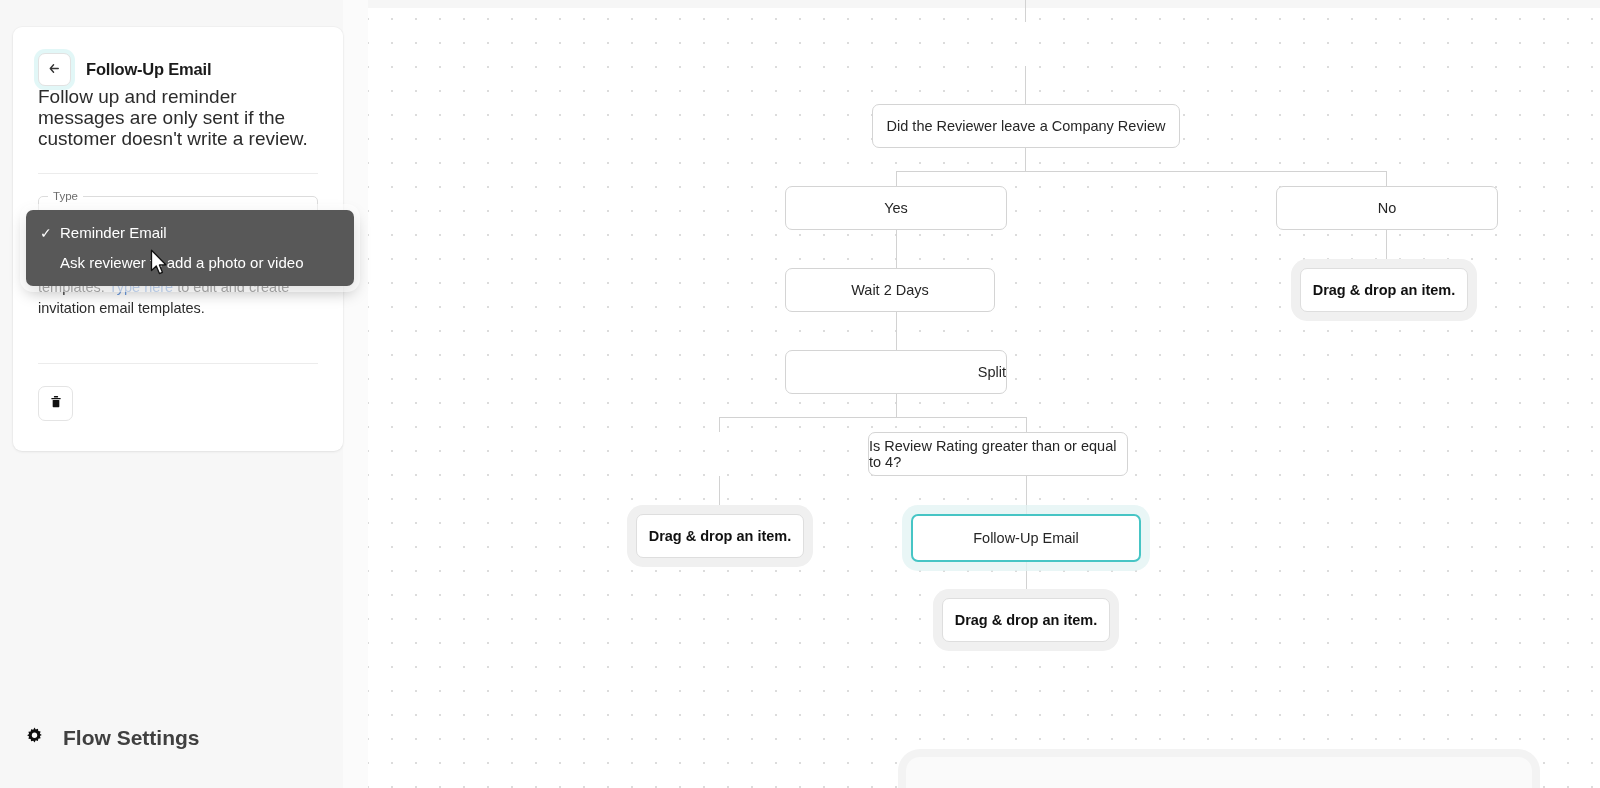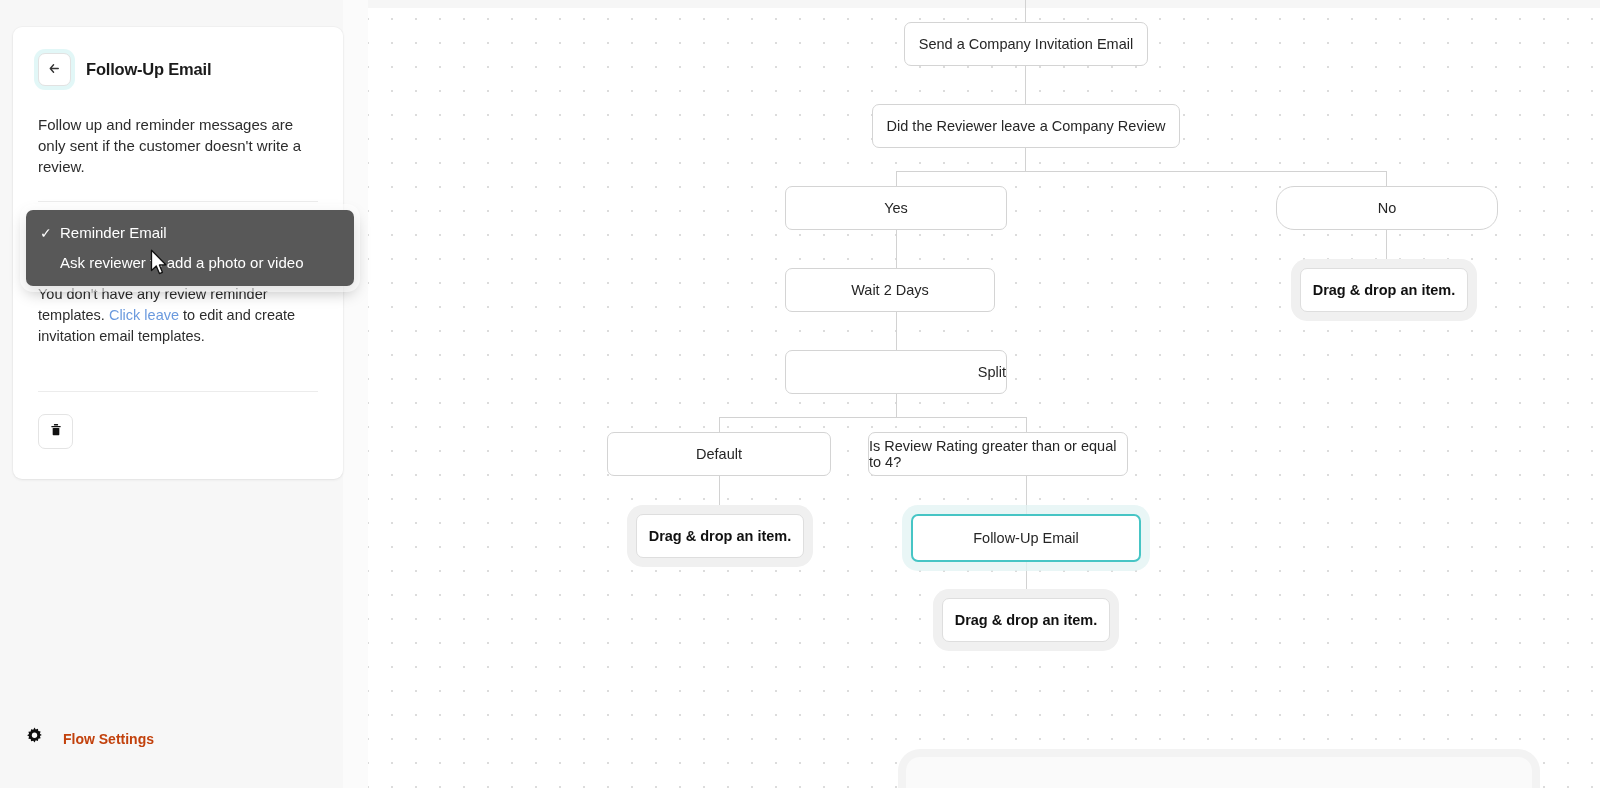--- a/index.html
+++ b/index.html
@@ -42,22 +42,21 @@
     font-size: 15px; color: #333;
     box-shadow: 0 0 0 4px rgba(93,208,208,.18);
     cursor: pointer;
     flex: 0 0 auto;
   }
   .panel-title {
     font-size: 16.5px; font-weight: bold; color: #1a1a1a;
     letter-spacing: -.2px;
   }
   .panel-desc {
-    margin-top: 28px;
-    font-size: 15px; line-height: 21px; color: #2c2c2c;
+    font-size: 19px; line-height: 21px; color: #2c2c2c;
     max-width: 272px;
   }
   .divider { height: 1px; background: #ececec; margin: 24px 0 0 0; }
 
   
   .type-field {
     position: relative;
     margin-top: 16px;
     height: 48px;
     border: 1px solid #dcdcdc;
@@ -117,21 +116,21 @@
 
   
   #cursor { position: absolute; left: 150px; top: 249px; z-index: 60; pointer-events: none; }
 
   
   #flow-settings {
     position: absolute; left: 25px; bottom: 38px;
     display: flex; align-items: center; gap: 19px;
     cursor: pointer;
   }
-  #flow-settings .label { font-size: 14px; font-weight: bold; color: #c2410c; }
+  #flow-settings .label { font-size: 21px; font-weight: bold; color: #404040; }
   #flow-settings svg { width: 19px; height: 19px; }
 
   
   #canvas {
     position: relative;
     flex: 1 1 auto;
     height: 788px;
     background-color: #ffffff;
     background-image: radial-gradient(circle, #dcdcdc 1px, transparent 1.2px);
     background-size: 24px 24px;
@@ -203,21 +202,21 @@
       <p class="panel-desc">Follow up and reminder messages are only sent if the customer doesn't write a review.</p>
 
       <div class="divider"></div>
 
       <fieldset class="type-field">
         <legend>Type</legend>
         <span class="type-value">Reminder Email</span>
       </fieldset>
 
       <p class="panel-note">
-        <span>You don't have any review reminder templates. </span><a>Click leave</a><span> to edit and create invitation email templates.</span>
+        <span>You don't have any review reminder templates. </span><a>Type here</a><span> to edit and create invitation email templates.</span>
       </p>
 
       <div class="divider2"></div>
 
       <div class="trash-btn">
         <span>
           <svg viewBox="0 0 16 16" fill="#111">
             <rect x="5.6" y="1.2" width="4.8" height="1.6" rx="0.4"></rect>
             <rect x="2.6" y="3.4" width="10.8" height="1.5" rx="0.5"></rect>
             <rect x="4.2" y="5.6" width="7.6" height="8.4" rx="0.8"></rect>
@@ -268,43 +267,37 @@
       <div class="edge v" style="left:1018px; top:230px; height:38px;"></div>
       <div class="edge v" style="left:528px; top:312px; height:38px;"></div>
       <div class="edge v" style="left:528px; top:394px; height:23px;"></div>
       <div class="edge h" style="left:351px; top:417px; width:307px;"></div>
       <div class="edge v" style="left:351px; top:417px; height:15px;"></div>
       <div class="edge v" style="left:658px; top:417px; height:15px;"></div>
       <div class="edge v" style="left:351px; top:476px; height:38px;"></div>
       <div class="edge v" style="left:658px; top:476px; height:38px;"></div>
       <div class="edge v" style="left:658px; top:562px; height:36px;"></div>
 
-    <div class="node" style="left: 536px; top: 22px; width: 244px; height: 44px;">
-          <span>Send a Company Invitation Email</span>
-        </div>
         <div class="node" style="left: 417px; top: 186px; width: 222px; height: 44px;">
           <span>Yes</span>
         </div>
         <div class="node" style="left: 504px; top: 104px; width: 308px; height: 44px;">
           <span>Did the Reviewer leave a Company Review</span>
         </div>
-        <div class="node" style="left: 908px; top: 186px; width: 222px; height: 44px; border-radius: 18px;">
+        <div class="node" style="left: 908px; top: 186px; width: 222px; height: 44px;">
           <span>No</span>
         </div>
         <div class="node" style="left: 417px; top: 268px; width: 210px; height: 44px;">
           <span>Wait 2 Days</span>
         </div>
         <div class="node placeholder" style="left: 932px; top: 268px; width: 168px; height: 44px;">
           <span>Drag &amp; drop an item.</span>
         </div>
         <div class="node" style="left: 417px; top: 350px; width: 222px; height: 44px; justify-content: flex-end;">
           <span>Split</span>
-        </div>
-        <div class="node" style="left: 239px; top: 432px; width: 224px; height: 44px;">
-          <span>Default</span>
         </div>
         <div class="node" style="left: 500px; top: 432px; width: 260px; height: 44px;">
           <span>Is Review Rating greater than or equal to 4?</span>
         </div>
         <div class="node placeholder" style="left: 268px; top: 514px; width: 168px; height: 44px;">
           <span>Drag &amp; drop an item.</span>
         </div>
         <div class="node selected" style="left: 543px; top: 514px; width: 230px; height: 48px;">
           <span>Follow-Up Email</span>
         </div>

